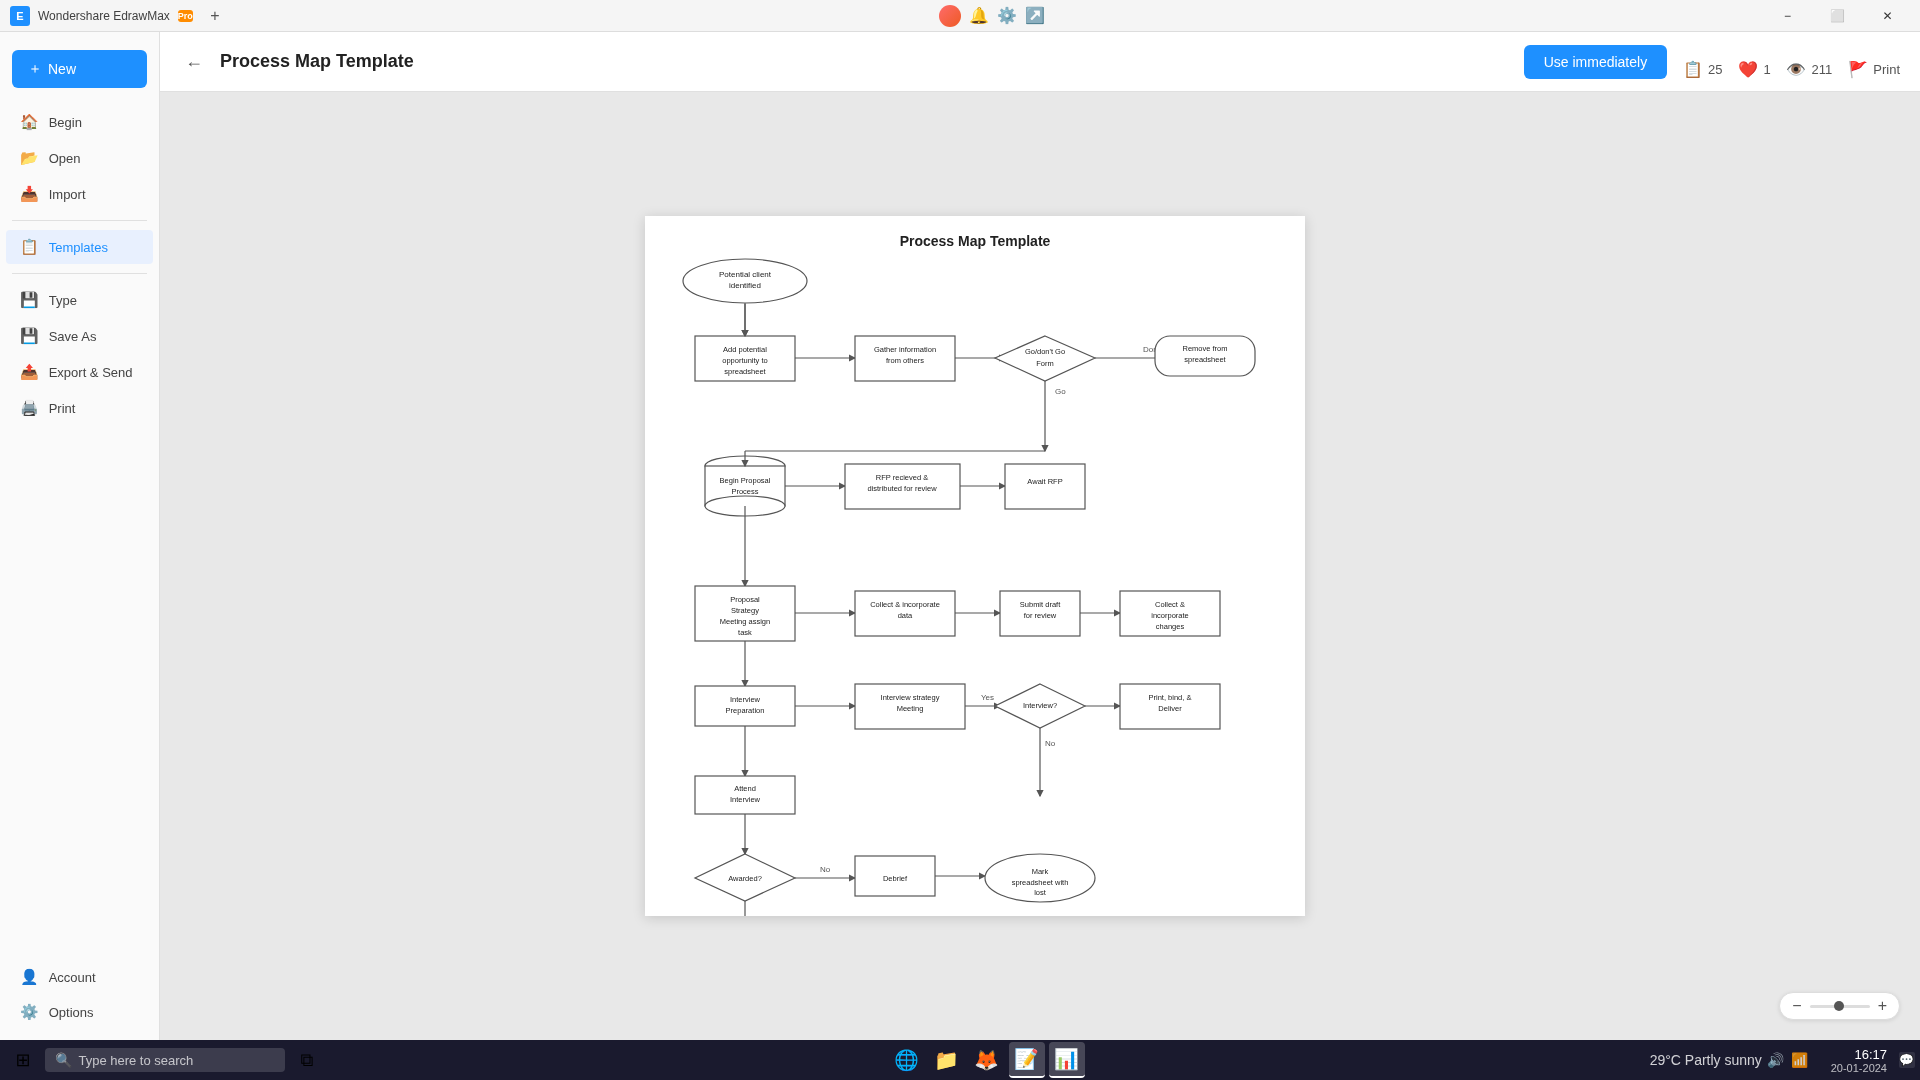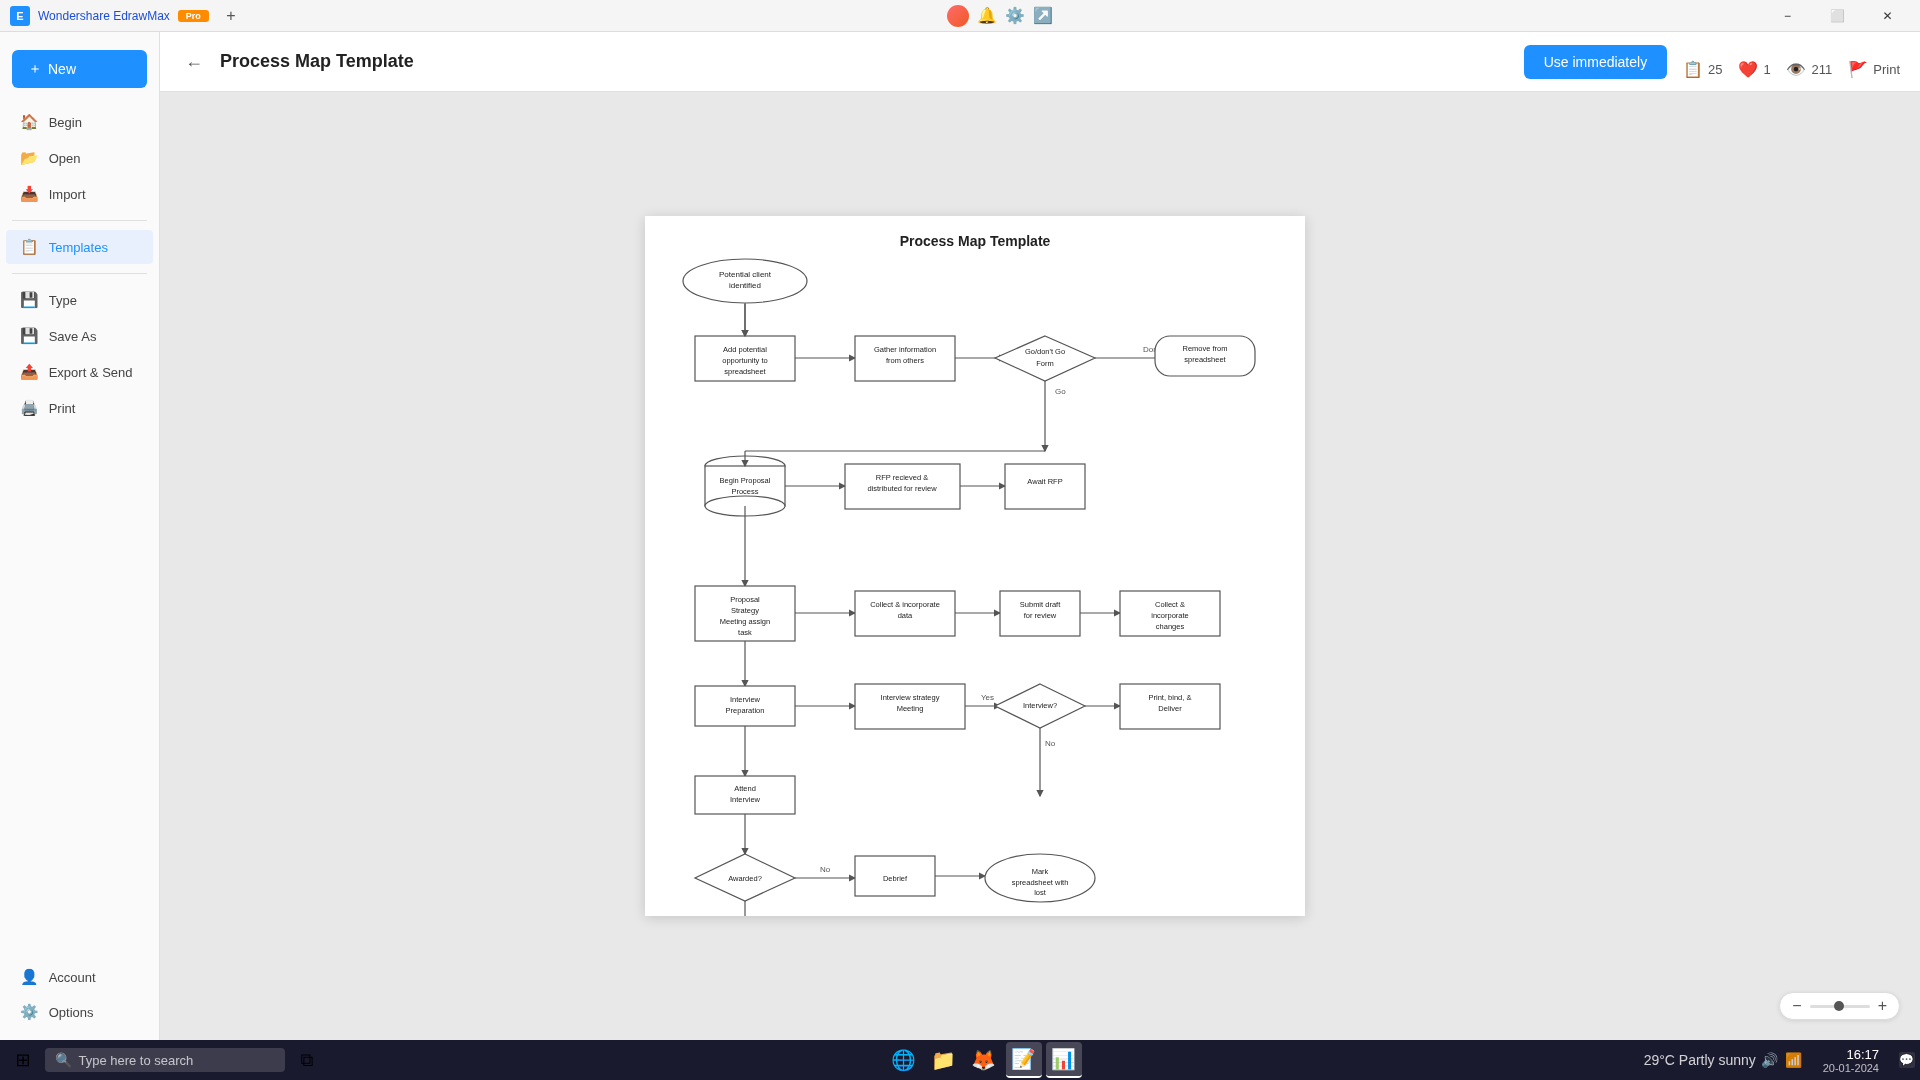--- a/index.html
+++ b/index.html
@@ -10,22 +10,22 @@
       height: 32px;
       background: #f5f5f5;
       display: flex;
       align-items: center;
       padding: 0 10px;
       border-bottom: 1px solid #ddd;
       justify-content: space-between;
     }
     .title-bar-left { display: flex; align-items: center; gap: 8px; }
     .app-icon { width: 20px; height: 20px; background: #1e90ff; border-radius: 3px; display: flex; align-items: center; justify-content: center; color: white; font-size: 11px; font-weight: bold; }
-    .title-bar-title { font-size: 12px; color: #1d4ed8; }
-    .pro-badge { background: #ff8c00; color: white; font-size: 9px; padding: 1px 8px; border-radius: 3px; font-weight: bold; }
+    .title-bar-title { font-size: 12px; color: #404040; }
+    .pro-badge { background: #ff8c00; color: white; font-size: 9px; padding: 1px 0; border-radius: 3px; font-weight: bold; }
     .title-bar-controls { display: flex; gap: 5px; }
     .title-bar-btn { width: 45px; height: 32px; display: flex; align-items: center; justify-content: center; cursor: pointer; font-size: 12px; color: #333; }
     .new-tab-btn { width: 28px; height: 28px; display: flex; align-items: center; justify-content: center; border-radius: 50%; cursor: pointer; font-size: 16px; color: #555; }
     .title-bar-icons { display: flex; align-items: center; gap: 8px; margin-right: 10px; }
     .title-icon { font-size: 16px; color: #555; cursor: pointer; }
     .avatar { width: 22px; height: 22px; border-radius: 50%; background: linear-gradient(135deg, #ff6b6b, #ee5a24); }
 
     
     .main-layout { display: flex; flex: 1; overflow: hidden; }
 
@@ -151,24 +151,24 @@
       border-radius: 4px;
       padding: 4px 10px;
       gap: 6px;
       width: 240px;
     }
     .taskbar-search-text { color: rgba(255,255,255,0.7); font-size: 13px; }
     .taskbar-search-icon { color: rgba(255,255,255,0.7); font-size: 14px; }
     .taskbar-middle { display: flex; align-items: center; gap: 4px; }
     .taskbar-app { width: 36px; height: 36px; display: flex; align-items: center; justify-content: center; cursor: pointer; font-size: 20px; border-radius: 4px; }
     .taskbar-app.active { background: rgba(255,255,255,0.2); border-bottom: 2px solid white; }
-    .taskbar-right { display: flex; align-items: center; gap: 20px; color: white; font-size: 12px; }
+    .taskbar-right { display: flex; align-items: center; gap: 12px; color: white; font-size: 12px; }
     .system-icons { display: flex; align-items: center; gap: 6px; }
     .sys-icon { font-size: 14px; color: rgba(255,255,255,0.8); cursor: pointer; }
-    .time-area { text-align: right; }
+    .time-area { text-align: right; margin-left: 10px; }
     .time { font-size: 13px; }
     .date { font-size: 11px; color: rgba(255,255,255,0.7); }
     .notification-icon { width: 16px; height: 16px; background: rgba(255,255,255,0.1); border-radius: 2px; display: flex; align-items: center; justify-content: center; cursor: pointer; }
   </style>
 </head>
 <body>
 
 <div class="title-bar">
   <div class="title-bar-left">
     <div class="app-icon">E</div>

